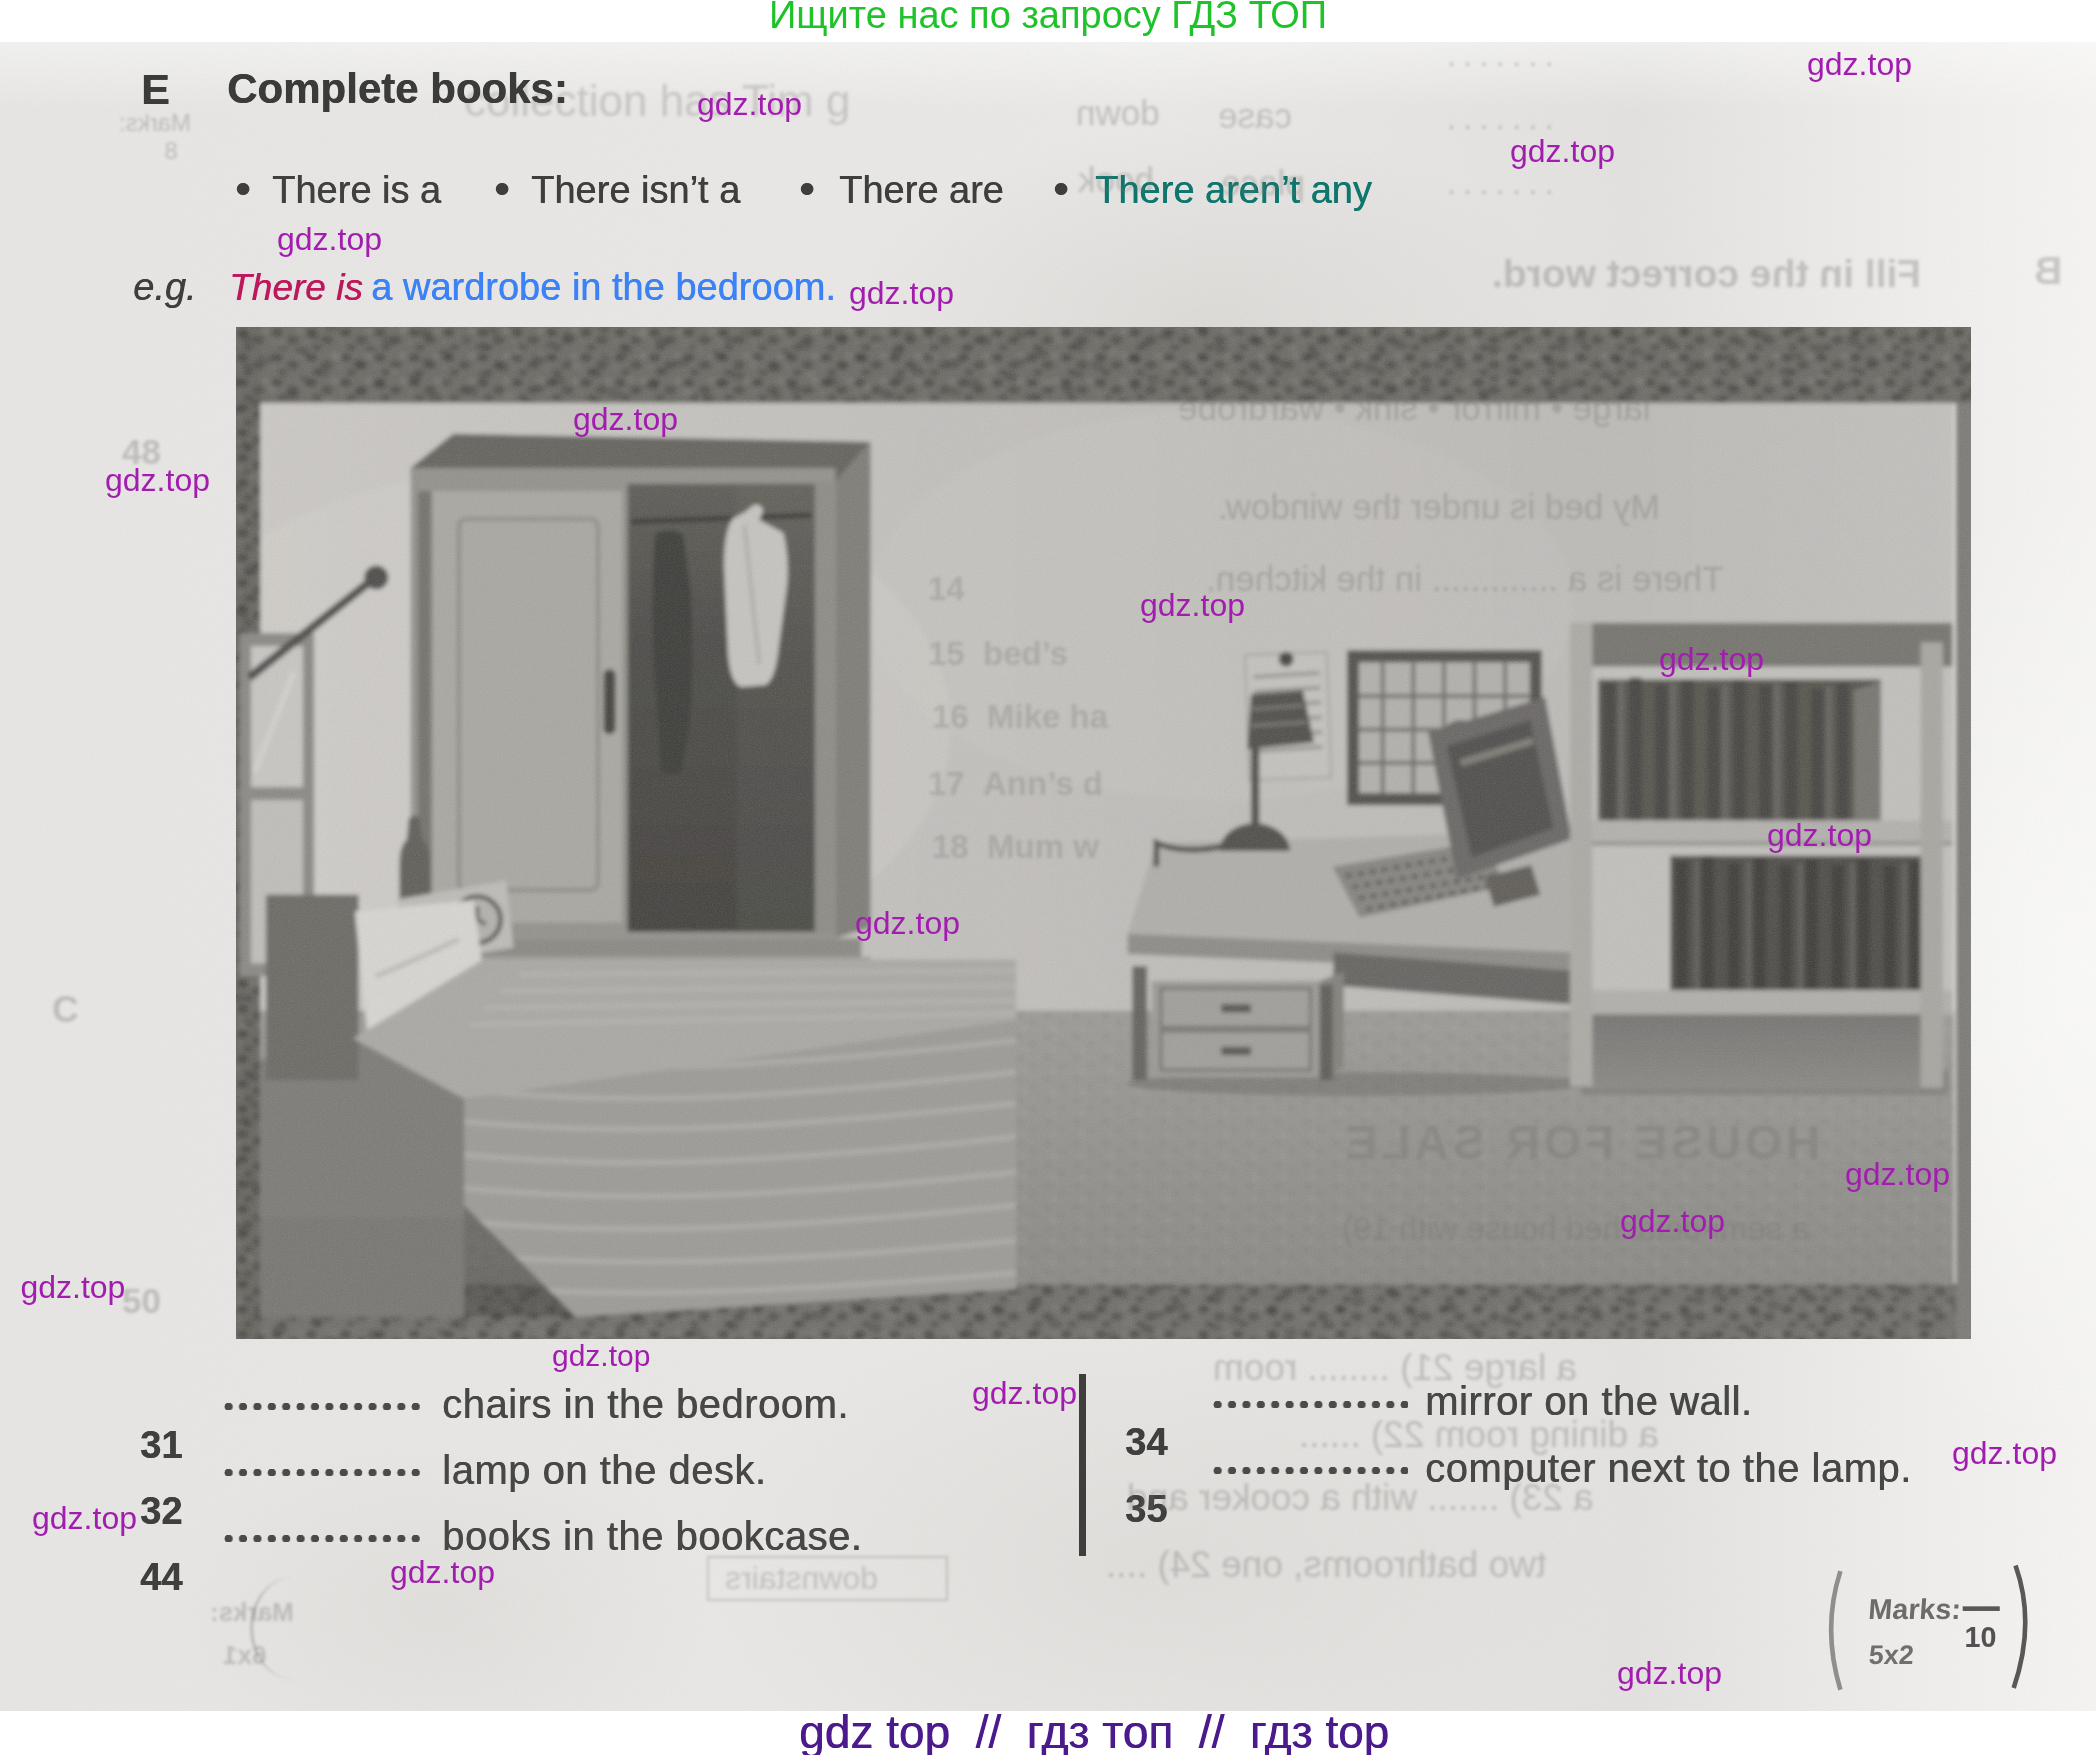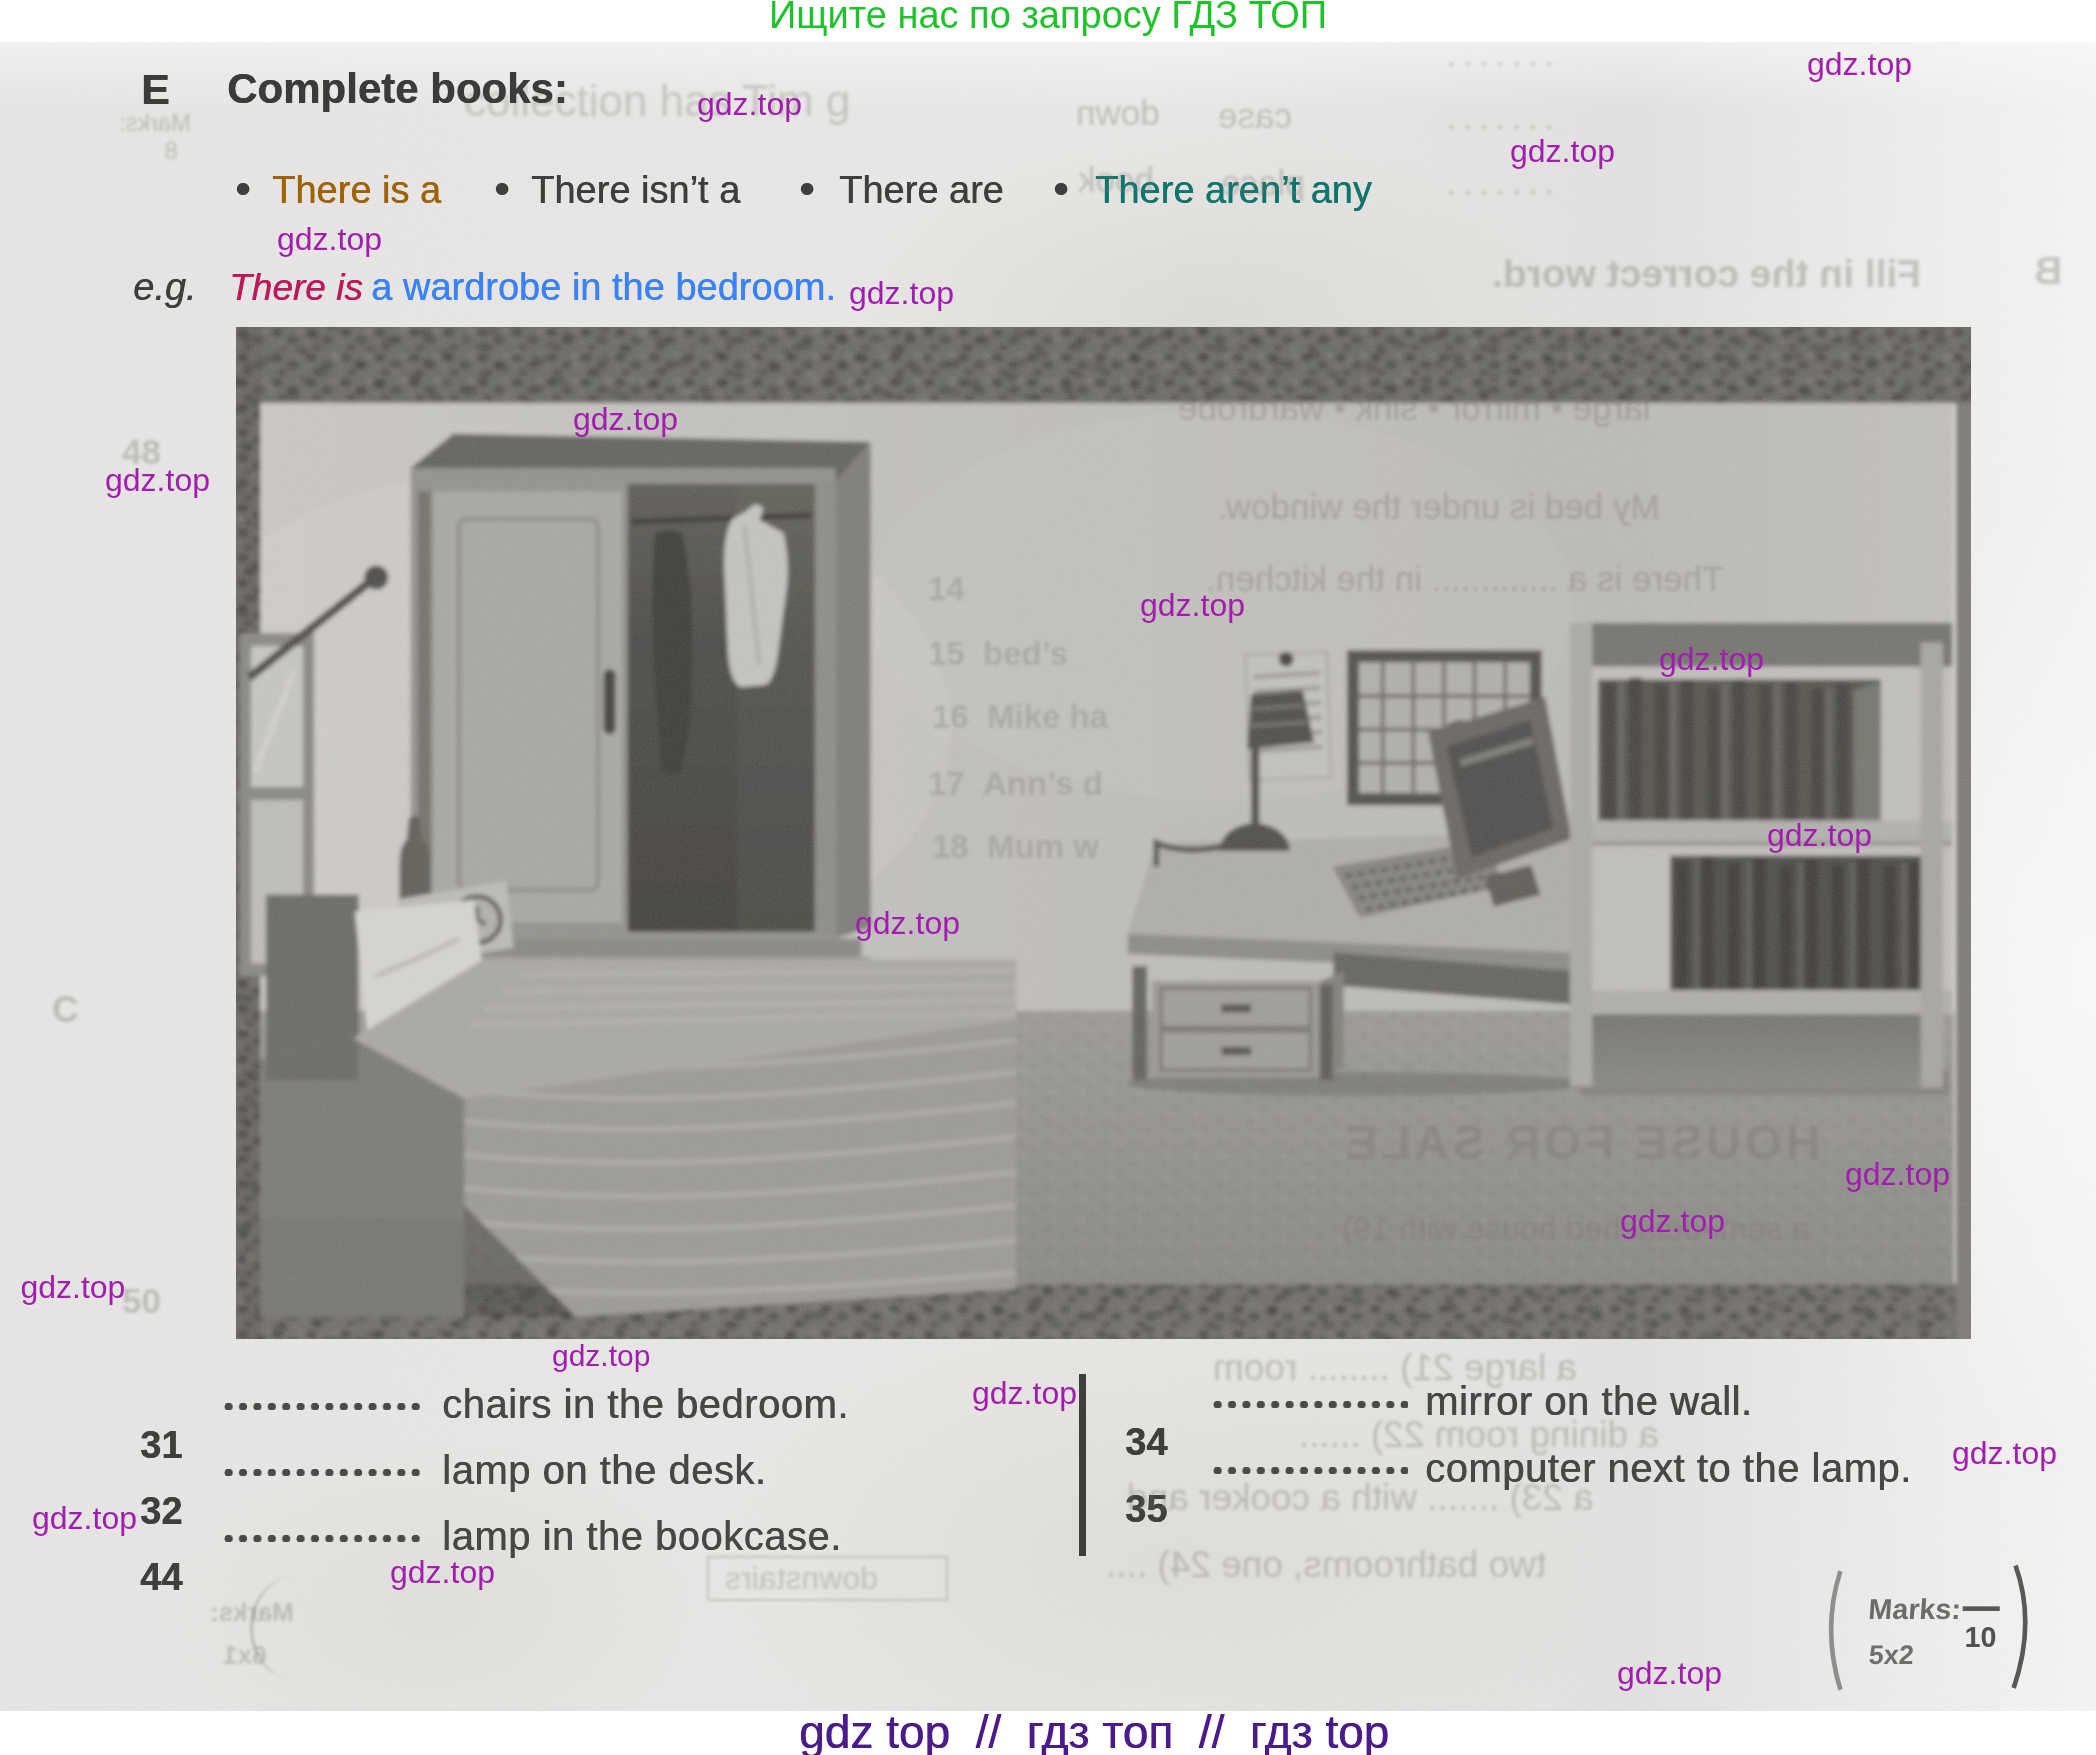--- a/index.html
+++ b/index.html
@@ -46,21 +46,21 @@
 
 <div class="ghost" style="left:464px;top:76px;font-size:44px;color:rgba(150,148,144,0.40);">collection has Tim g</div>
 
 <div class="ghost" style="left:119px;top:109px;font-size:24px;transform:scaleX(-1);color:rgba(150,148,144,0.5);">Marks:<br>&nbsp;&nbsp;8</div>
 
 <div class="txt" style="left:141px;top:68px;font-size:43px;font-weight:bold;color:#3b3b39;">E</div>
 
 <div class="txt" style="left:227px;top:68px;font-size:42px;font-weight:bold;color:#3b3b39;">Complete books:</div>
 
 <div class="txt" style="left:235px;top:166px;font-size:45px;color:#3e3e3c;">•</div>
-<div class="txt" style="left:272px;top:171px;color:#a16207;">There is a</div>
+<div class="txt" style="left:272px;top:171px;color:#404040;">There is a</div>
 <div class="txt" style="left:494px;top:166px;font-size:45px;color:#3e3e3c;">•</div>
 <div class="txt" style="left:531px;top:171px;color:#3e3e3c;">There isn’t a</div>
 <div class="txt" style="left:799px;top:166px;font-size:45px;color:#3e3e3c;">•</div>
 <div class="txt" style="left:839px;top:171px;color:#3e3e3c;">There are</div>
 <div class="txt" style="left:1053px;top:166px;font-size:45px;color:#3e3e3c;">•</div>
 <div class="txt" style="left:1095px;top:171px;color:#0f766e;">There aren’t any</div>
 
 <div class="txt" style="left:133px;top:268px;font-style:italic;color:#3e3e3c;">e.g.</div>
 <div class="txt" style="left:229px;top:269px;font-size:37px;font-style:italic;color:#be185d;">There is</div>
 <div class="txt" style="left:371px;top:268px;color:#3b82f6;">a wardrobe in the bedroom.</div>
@@ -400,21 +400,21 @@
 <div class="txt num" style="left:140px;top:1386px;">31</div>
 <div class="dots" style="left:224px;top:1403px;width:200px;"></div>
 <div class="txt it" style="left:442px;top:1384px;">chairs in the bedroom.</div>
 
 <div class="txt num" style="left:140px;top:1452px;">32</div>
 <div class="dots" style="left:224px;top:1469px;width:200px;"></div>
 <div class="txt it" style="left:442px;top:1450px;">lamp on the desk.</div>
 
 <div class="txt num" style="left:140px;top:1518px;">44</div>
 <div class="dots" style="left:224px;top:1535px;width:200px;"></div>
-<div class="txt it" style="left:442px;top:1516px;">lamp in the bookcase.</div>
+<div class="txt it" style="left:442px;top:1516px;">books in the bookcase.</div>
 
 <div class="abs" style="left:1079px;top:1374px;width:6.5px;height:182px;background:#3e3e3c;"></div>
 
 <div class="txt num" style="left:1125px;top:1383px;">34</div>
 <div class="dots" style="left:1213px;top:1401px;width:195px;"></div>
 <div class="txt it" style="left:1425px;top:1381px;">mirror on the wall.</div>
 
 <div class="txt num" style="left:1125px;top:1450px;">35</div>
 <div class="dots" style="left:1213px;top:1467px;width:195px;"></div>
 <div class="txt it" style="left:1425px;top:1448px;">computer next to the lamp.</div>

